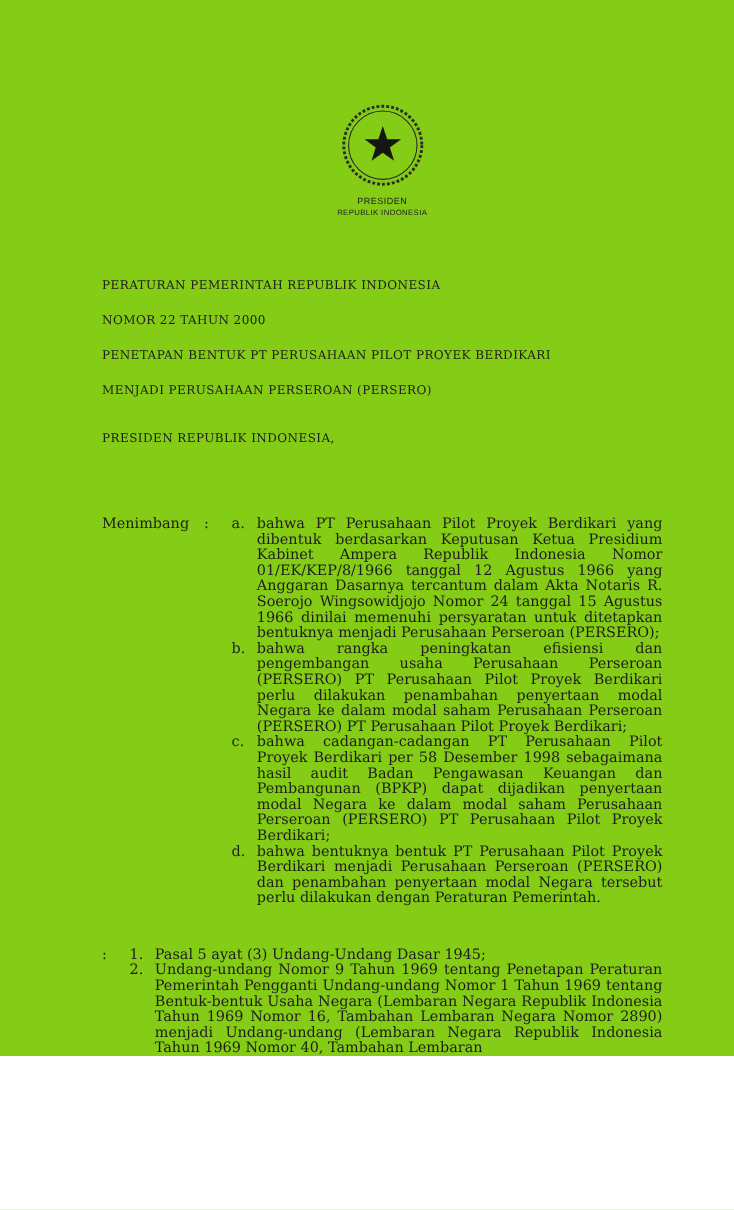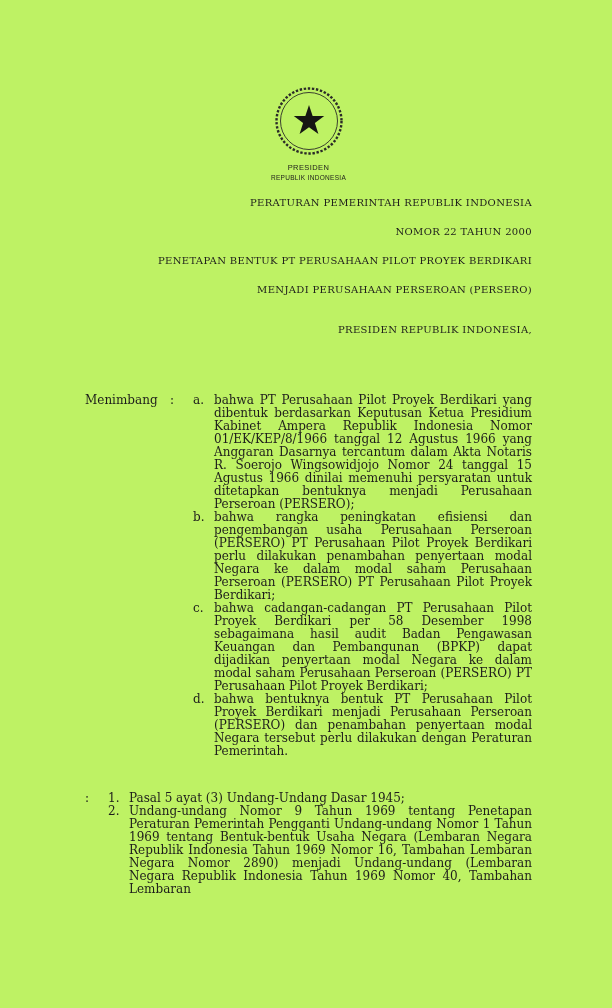--- a/index.html
+++ b/index.html
@@ -6,42 +6,42 @@
   html, body { background: #ffffff; }
   body {
     width: 612px;
     height: 1008px;
     overflow: hidden;
     font-family: "DejaVu Serif", "Liberation Serif", serif;
     color: #1d1d1b;
   }
   .page {
     width: 612px;
-    height: 1008px;
-    background: #bef264;
-    padding: 85px 80px 0 85px;
+    height: 880px;
+    background: #84cc16;
+    padding: 85px 60px 0 85px;
     position: relative;
   }
   .seal-block { text-align: center; }
   .seal-svg { display: block; margin: 0 auto; }
   .seal-line1 {
     font-family: "Liberation Sans", sans-serif;
     font-size: 7.5px;
     letter-spacing: 0.4px;
     margin-top: 6px;
   }
   .seal-line2 {
     font-family: "Liberation Sans", sans-serif;
     font-size: 6.5px;
     letter-spacing: 0.3px;
     margin-top: 2px;
   }
   .title-block {
-    margin-top: 16px;
-    text-align: right;
+    margin-top: 52px;
+    text-align: left;
     font-size: 10px;
     line-height: 12px;
   }
   .title-block p { margin-bottom: 17px; letter-spacing: 0.35px; }
   .salutation { margin-top: 28px; }
   .body-block {
     margin-top: 58px;
     font-size: 12px;
     line-height: 13px;
   }

